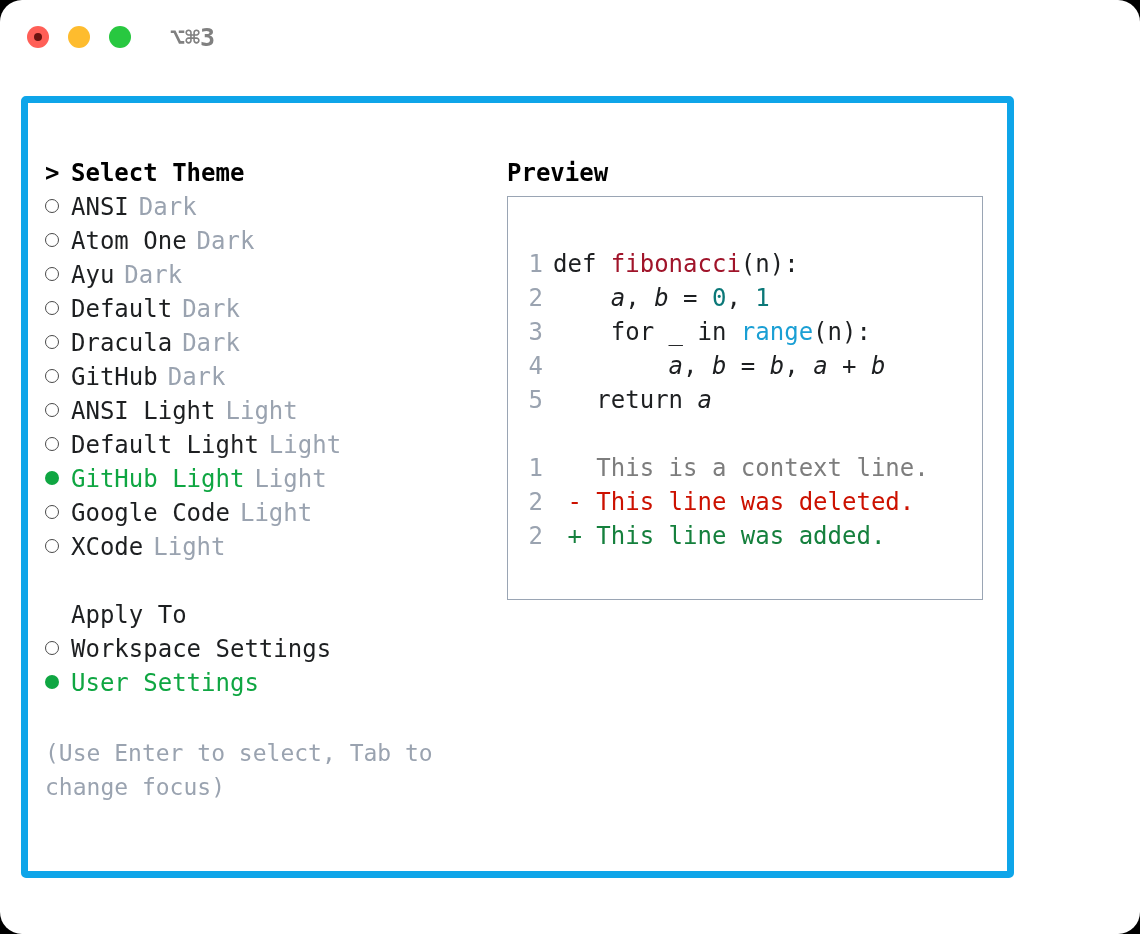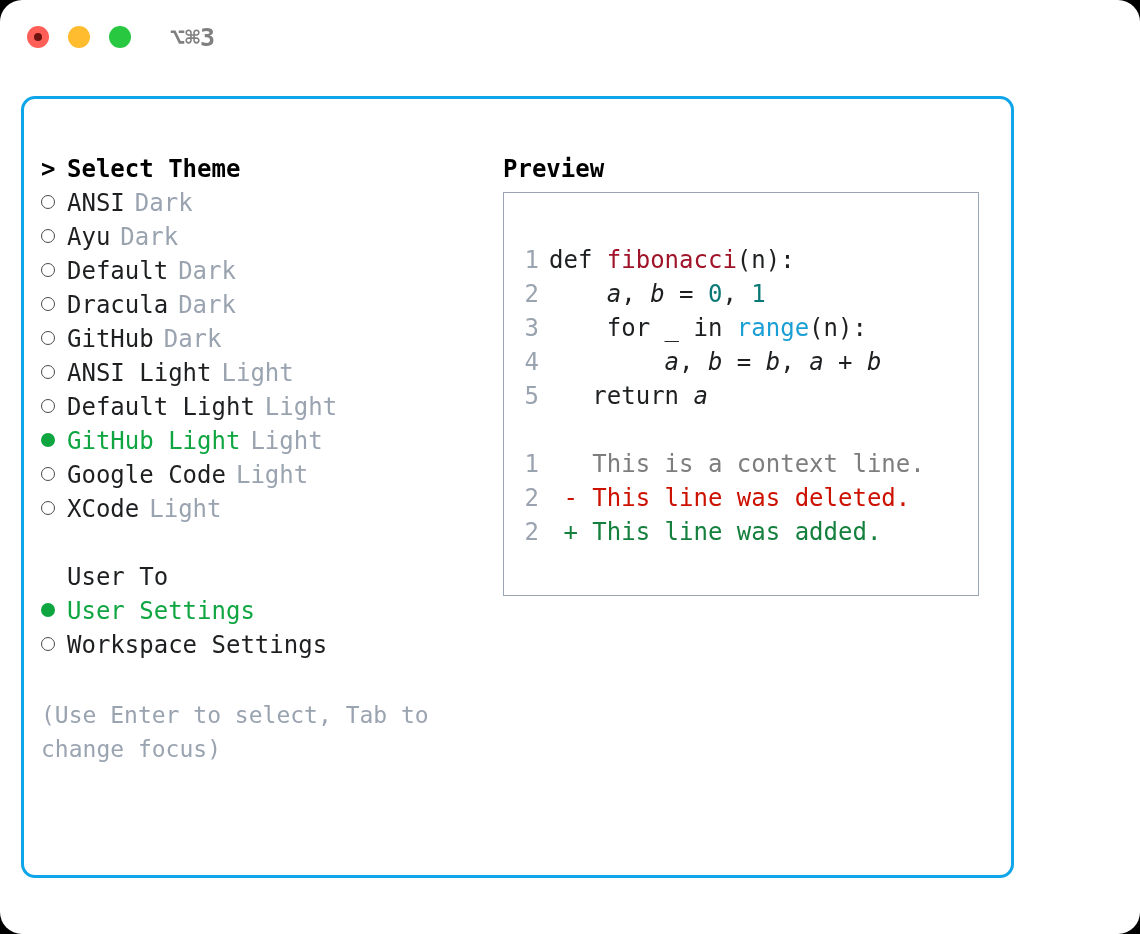--- a/index.html
+++ b/index.html
@@ -65,22 +65,22 @@
     letter-spacing: 0px;
     line-height: 28px;
   }
 
   
   .panel {
     position: absolute;
     left: 21px; top: 96px;
     width: 993px;
     height: 782px;
-    border: 3px solid #0ea5e9;
-    border-radius: 14px;
+    border: 7px solid #0ea5e9;
+    border-radius: 5px;
     box-sizing: border-box;
     background: #ffffff;
   }
 
   
   .left-col {
     position: absolute;
     left: 17px; top: 53px;
     width: 440px;
   }
@@ -215,40 +215,41 @@
   <div class="panel">
 
     <div class="left-col">
 
       <div class="row">
         <span class="marker caret">&gt;</span><span class="section-title">Select Theme</span>
       </div>
 
       <div id="theme-items">
           <div class="row"><span class="marker"><span class="radio-dot off"></span></span><span class="item-label">ANSI</span><span class="item-suffix">Dark</span></div>
+          <div class="row"><span class="marker"><span class="radio-dot off"></span></span><span class="item-label">Atom One</span><span class="item-suffix">Dark</span></div>
           <div class="row"><span class="marker"><span class="radio-dot off"></span></span><span class="item-label">Ayu</span><span class="item-suffix">Dark</span></div>
           <div class="row"><span class="marker"><span class="radio-dot off"></span></span><span class="item-label">Default</span><span class="item-suffix">Dark</span></div>
           <div class="row"><span class="marker"><span class="radio-dot off"></span></span><span class="item-label">Dracula</span><span class="item-suffix">Dark</span></div>
           <div class="row"><span class="marker"><span class="radio-dot off"></span></span><span class="item-label">GitHub</span><span class="item-suffix">Dark</span></div>
           <div class="row"><span class="marker"><span class="radio-dot off"></span></span><span class="item-label">ANSI Light</span><span class="item-suffix">Light</span></div>
           <div class="row"><span class="marker"><span class="radio-dot off"></span></span><span class="item-label">Default Light</span><span class="item-suffix">Light</span></div>
           <div class="row"><span class="marker"><span class="radio-dot on"></span></span><span class="item-label selected">GitHub Light</span><span class="item-suffix">Light</span></div>
           <div class="row"><span class="marker"><span class="radio-dot off"></span></span><span class="item-label">Google Code</span><span class="item-suffix">Light</span></div>
           <div class="row"><span class="marker"><span class="radio-dot off"></span></span><span class="item-label">XCode</span><span class="item-suffix">Light</span></div>
         </div>
 
       <div class="spacer"></div>
 
       <div class="row">
-        <span class="marker empty">○</span><span class="apply-title">User To</span>
+        <span class="marker empty">○</span><span class="apply-title">Apply To</span>
       </div>
 
       <div id="apply-items">
+          <div class="row"><span class="marker"><span class="radio-dot off"></span></span><span class="item-label">Workspace Settings</span></div>
           <div class="row"><span class="marker"><span class="radio-dot on"></span></span><span class="item-label selected">User Settings</span></div>
-          <div class="row"><span class="marker"><span class="radio-dot off"></span></span><span class="item-label">Workspace Settings</span></div>
         </div>
 
       <div class="hint">(Use Enter to select, Tab to change focus)</div>
 
     </div>
 
     <div class="right-col">
       <div class="preview-title">Preview</div>
       <div class="preview-box">
         <div class="code-area">

